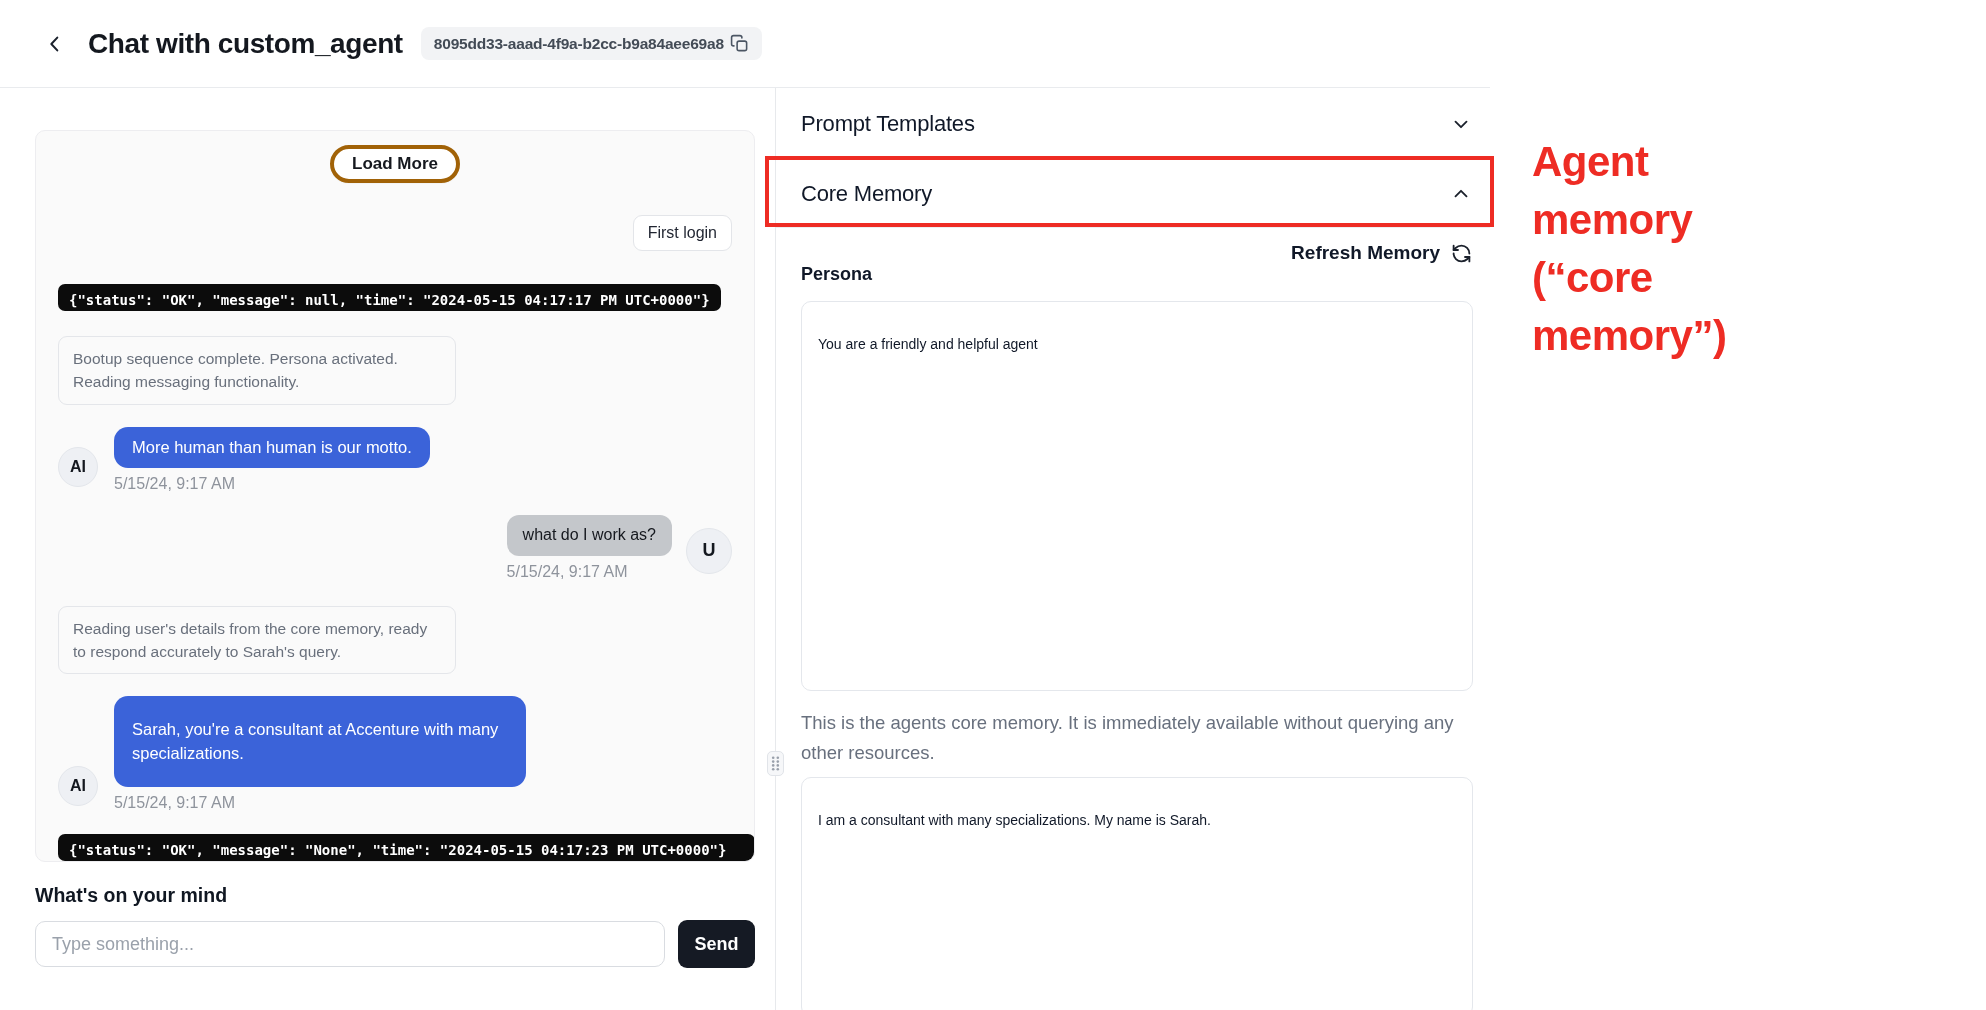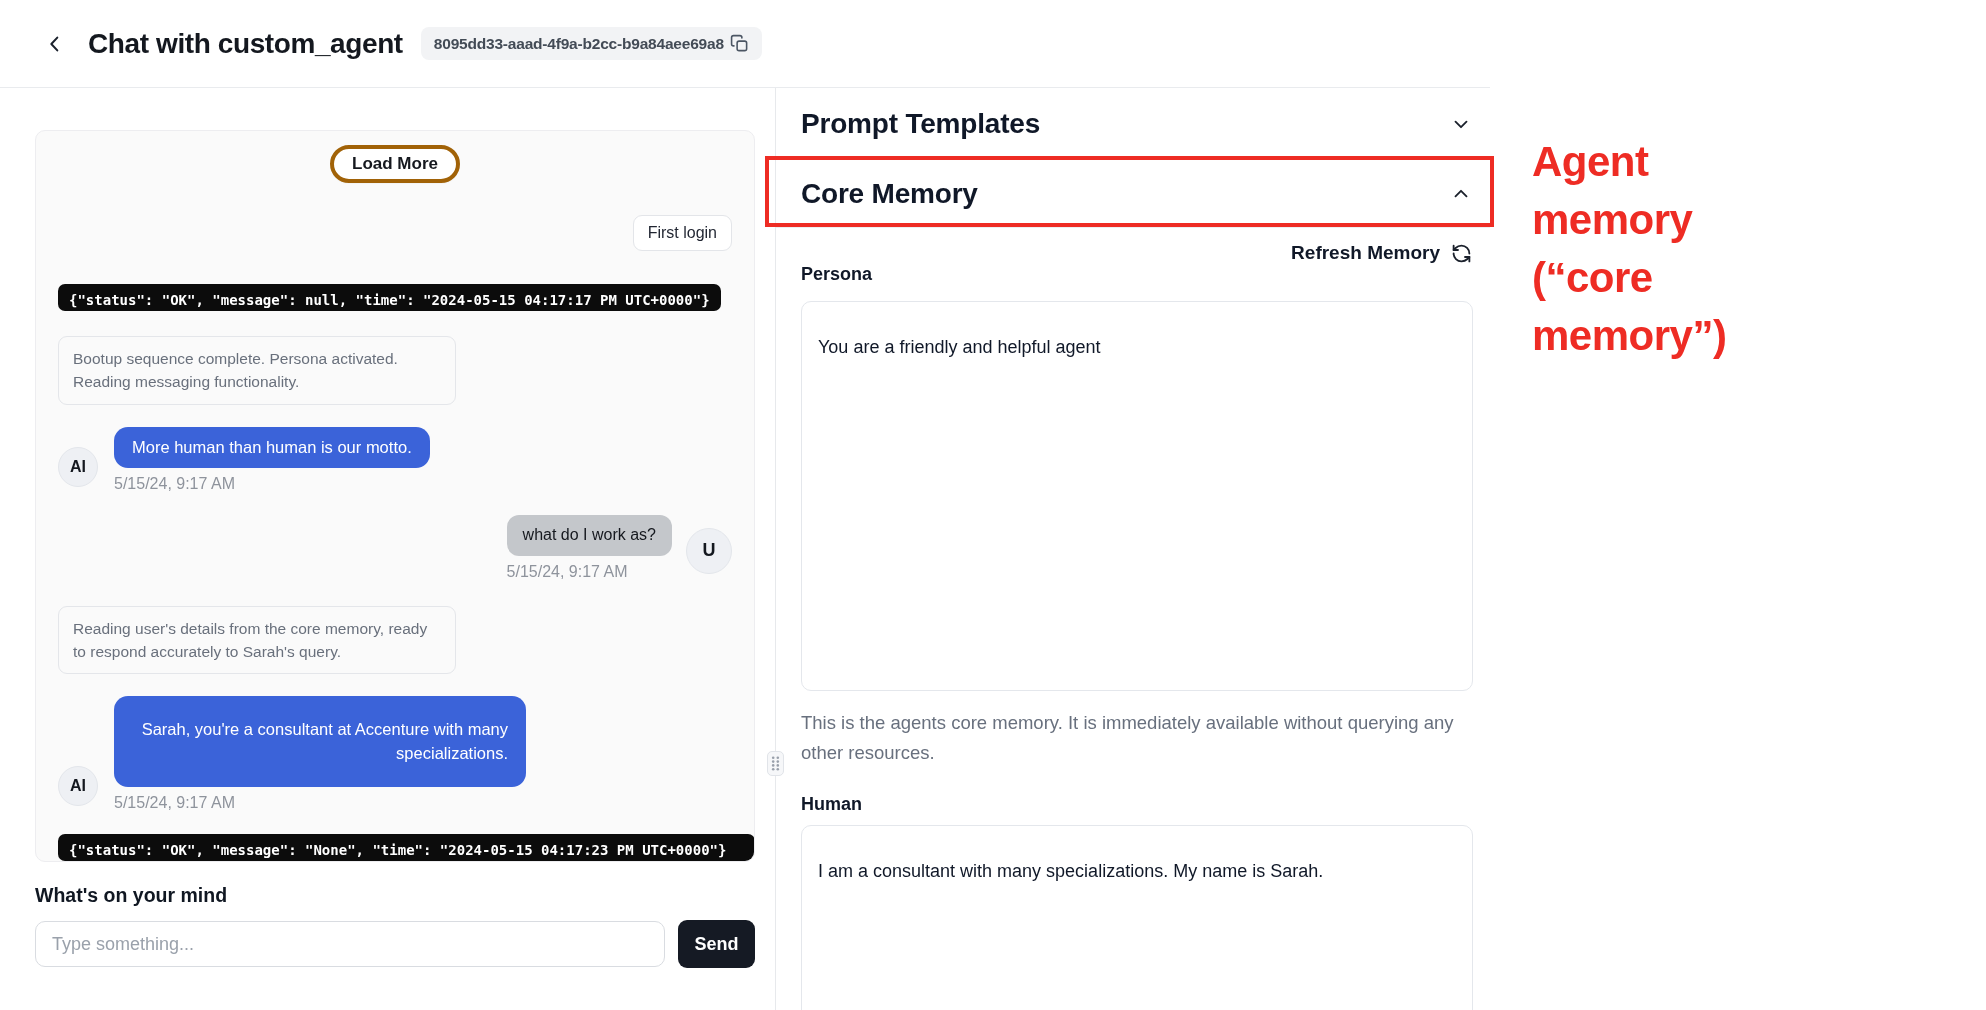--- a/index.html
+++ b/index.html
@@ -41,46 +41,46 @@
               padding:10px 14px; font-size:15.5px; line-height:1.5; color:#69707c; }
   .msg-row { display:flex; align-items:flex-end; margin-top:22px; }
   .msg-row.user { align-self:flex-end; }
   .avatar { border-radius:50%; background:#eef0f4; border:1px solid #e3e6eb;
             display:flex; align-items:center; justify-content:center; font-weight:600; color:#14181f; }
   .avatar.ai { width:40px; height:40px; font-size:16px; margin-right:16px; margin-bottom:6px; }
   .avatar.u  { width:46px; height:46px; font-size:18px; margin-left:14px; margin-bottom:7px; }
   .msg-col { display:flex; flex-direction:column; align-items:flex-start; }
   .bubble { border-radius:14px; font-size:16.5px; line-height:1.42; }
   .bubble.blue { background:#3b63d9; color:#fff; padding:9px 18px; }
-  .bubble.blue.wide { max-width:412px; padding:22px 18px;text-align:right; }
+  .bubble.blue.wide { max-width:412px; padding:22px 18px; }
   .bubble.gray { background:#c4c7cb; color:#15181e; padding:9px 16px; border-radius:12px; font-size:16px; }
   .timestamp { margin-top:7px; font-size:16px; color:#8e939c; }
 
   
   .composer-label { position:absolute; left:35px; top:884px; font-size:19.5px; font-weight:700; color:#101722; }
   .composer-input { position:absolute; left:35px; top:921px; width:630px; height:46px;
                     border:1px solid #d9dce1; border-radius:10px; padding:0 16px;
                     font-size:18px; font-family:inherit; color:#111827; outline:none; background:#fff; }
   .composer-input::placeholder { color:#9aa1ab; }
   .send-btn { position:absolute; left:678px; top:920px; width:77px; height:48px; background:#151a24;
               color:#fff; border:none; border-radius:9px; font-size:18px; font-weight:700;
               font-family:inherit; cursor:pointer; }
 
   
   .right-col { position:absolute; left:776px; top:88px; width:714px; }
   .acc-row { height:72px; display:flex; align-items:center; justify-content:space-between;
              padding:0 18px 0 25px; border-bottom:1px solid #edeef1; cursor:pointer; background:#fff; }
   .acc-row.core { height:68px; }
-  .acc-title { font-size:28px; font-weight:700; color:#101828; letter-spacing:-0.2px; }
+  .acc-title { font-size:22px; font-weight:400; color:#101828; letter-spacing:-0.2px; }
   .memory-body { padding:14px 18px 0 25px; }
   .refresh-row { display:flex; justify-content:flex-end; align-items:center; gap:11px; cursor:pointer; }
   .refresh-label { font-size:19px; font-weight:700; color:#101828; }
   .field-label { font-size:18px; font-weight:700; color:#101828; }
   .memory-textarea { width:672px; border:1px solid #e4e7ec; border-radius:10px;
-                     padding:33px 16px 16px; font-size:18px; font-family:inherit; color:#101828;
+                     padding:33px 16px 16px; font-size:14px; font-family:inherit; color:#101828;
                      resize:none; outline:none; background:#fff; line-height:1.4; display:block; }
   .memory-textarea.persona { height:390px; margin-top:16px; }
   .memory-textarea.human { height:240px; margin-top:10px; }
   .memory-desc { margin-top:17px; width:655px; font-size:18.5px; line-height:1.6; color:#68707e; }
   .human-label { margin-top:27px; }
 
   
   .red-box { position:absolute; left:765px; top:156px; width:729px; height:71px;
              border:4px solid #ee2c24; pointer-events:none; }
   .annotation { position:absolute; left:1532px; top:133px; font-size:42px; font-weight:800;
@@ -203,21 +203,20 @@
             <path d="M16 16h5v5"></path>
           </svg>
         </span>
       </div>
 
       <div class="field-label">Persona</div>
       <textarea class="memory-textarea persona" style="">You are a friendly and helpful agent</textarea>
 
       <div class="memory-desc">This is the agents core memory. It is immediately available without querying any other resources.</div>
 
-      <div class="field-label human-label">Human</div>
       <textarea class="memory-textarea human" style="">I am a consultant with many specializations. My name is Sarah.</textarea>
     </div>
   </div>
 
   <div class="red-box"></div>
   <div class="annotation">
     <div>Agent memory</div>
     <div>(“core memory”)</div>
   </div>
 

